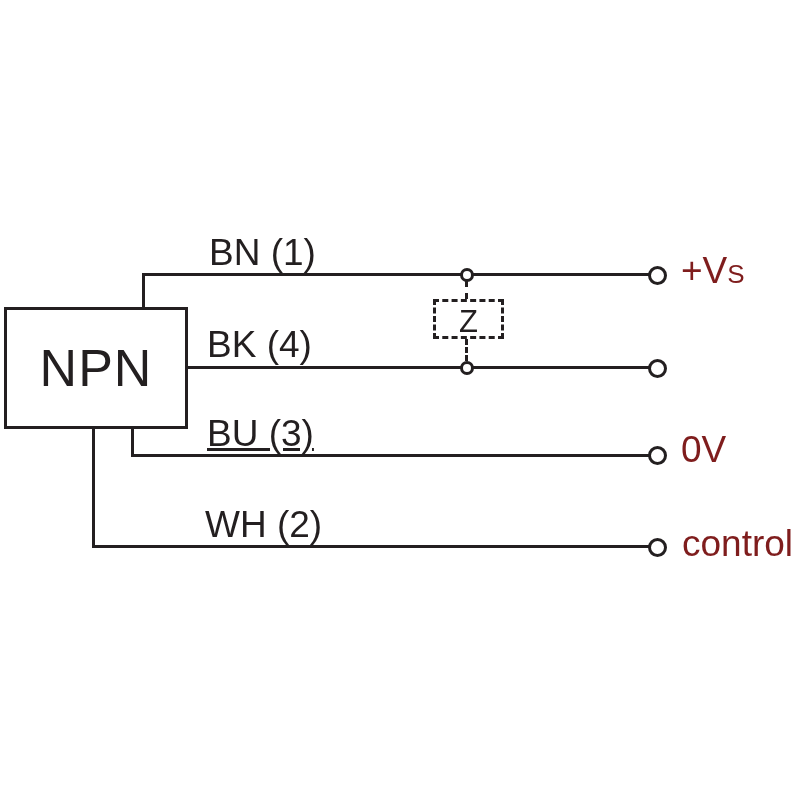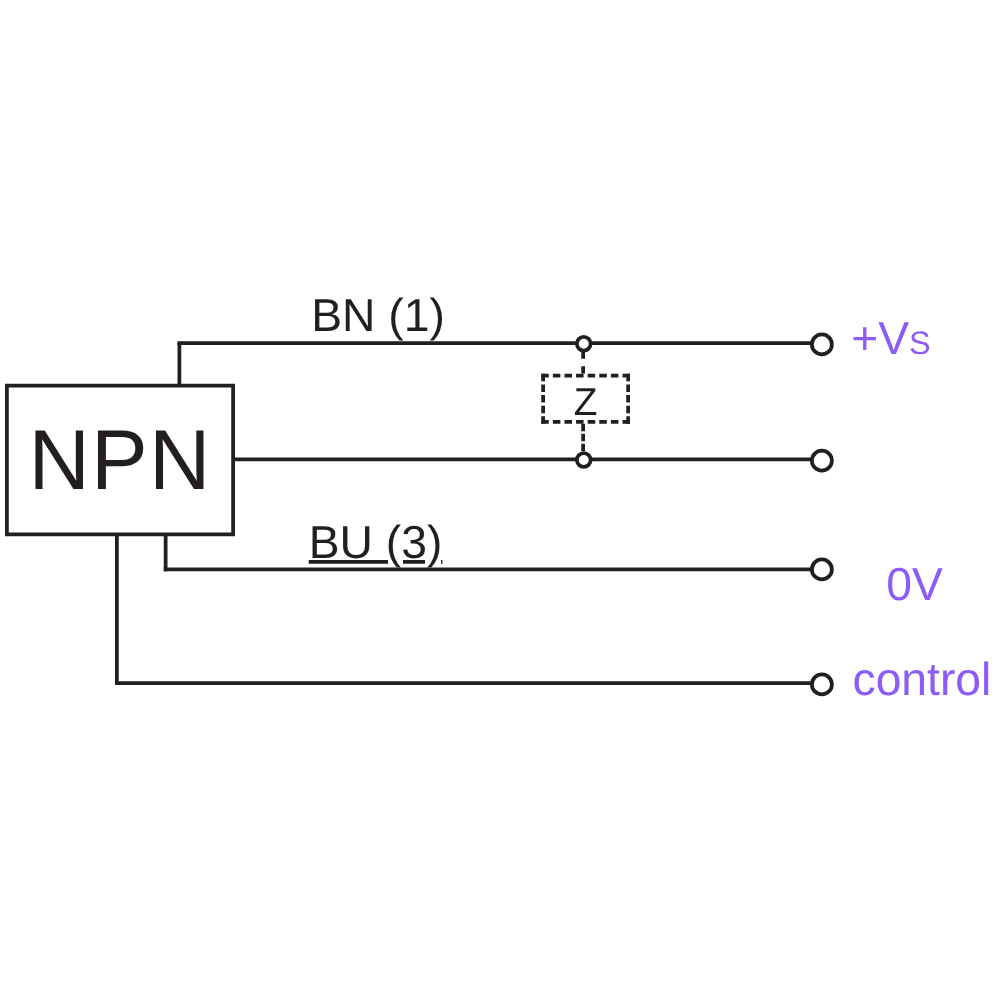--- a/index.html
+++ b/index.html
@@ -27,38 +27,37 @@
     left: 4px; top: 307px;
     width: 184px; height: 122px;
     border: 3px solid #231f20;
     box-sizing: border-box;
     background: #ffffff;
     display: flex;
     align-items: center;
     justify-content: center;
   }
   .device-label {
-    font-size: 68px;
+    font-size: 52px;
     letter-spacing: 1px;
     color: #231f20;
   }
   .wire-label {
     position: absolute;
     font-size: 37px;
     line-height: 1;
     white-space: nowrap;
     color: #231f20;
-    margin-left: 40px;
   }
   .terminal-label {
     position: absolute;
     font-size: 37px;
     line-height: 1;
     white-space: nowrap;
-    color: #8b5cf6;
+    color: #7f1d1d;
   }
   .smallcaps { font-variant: small-caps; }
   .terminal-circle {
     position: absolute;
     width: 19px; height: 19px;
     border: 3px solid #231f20;
     border-radius: 50%;
     box-sizing: border-box;
     background: #ffffff;
   }
@@ -109,27 +108,29 @@
   <div class="terminal-circle" style="left:648px; top:266px;"></div>
   <div class="terminal-label smallcaps" style="left:681px; top:252px;">+Vs</div>
 
   <div class="dashed-vline" style="left:465px; top:281px; height:18px;"></div>
   <div class="impedance-box">
     <span class="impedance-label">Z</span>
   </div>
   <div class="dashed-vline" style="left:465px; top:339px; height:22px;"></div>
 
   <div class="hline" style="left:186px; top:366px; width:464px;"></div>
+  <div class="wire-label" style="left:207px; top:326px;">BK (4)</div>
   <div class="junction-circle" style="left:460px; top:361px;"></div>
   <div class="terminal-circle" style="left:648px; top:359px;"></div>
 
   <div class="vline" style="left:131px; top:427px; height:30px;"></div>
   <div class="hline" style="left:131px; top:454px; width:519px;"></div>
   <div class="wire-label" style="left:207px; top:415px;text-decoration:underline;">BU (3)</div>
   <div class="terminal-circle" style="left:648px; top:446px;"></div>
-  <div class="terminal-label" style="left:681px; top:449px;margin-left:28px;">0V</div>
+  <div class="terminal-label" style="left:681px; top:431px;">0V</div>
 
   <div class="vline" style="left:92px; top:427px; height:121px;"></div>
   <div class="hline" style="left:92px; top:545px; width:558px;"></div>
+  <div class="wire-label" style="left:205px; top:506px;">WH (2)</div>
   <div class="terminal-circle" style="left:648px; top:538px;"></div>
   <div class="terminal-label" style="left:682px; top:525px;">control</div>
 
 </div>
 
 </body></html>

